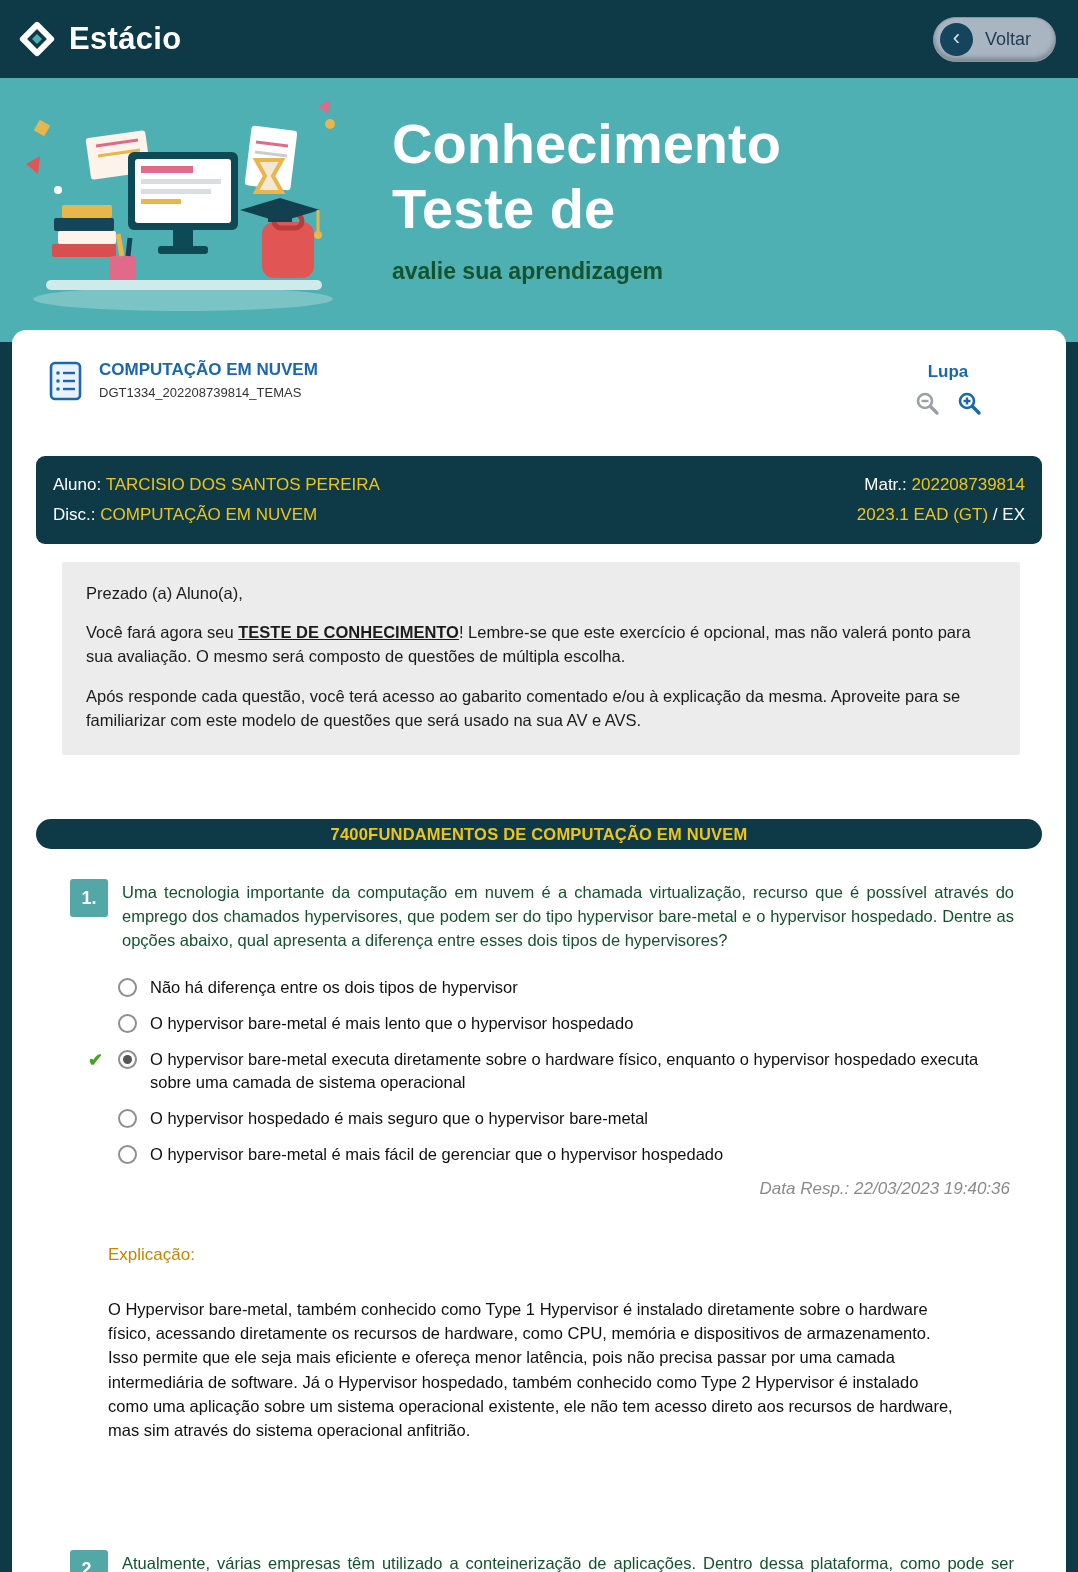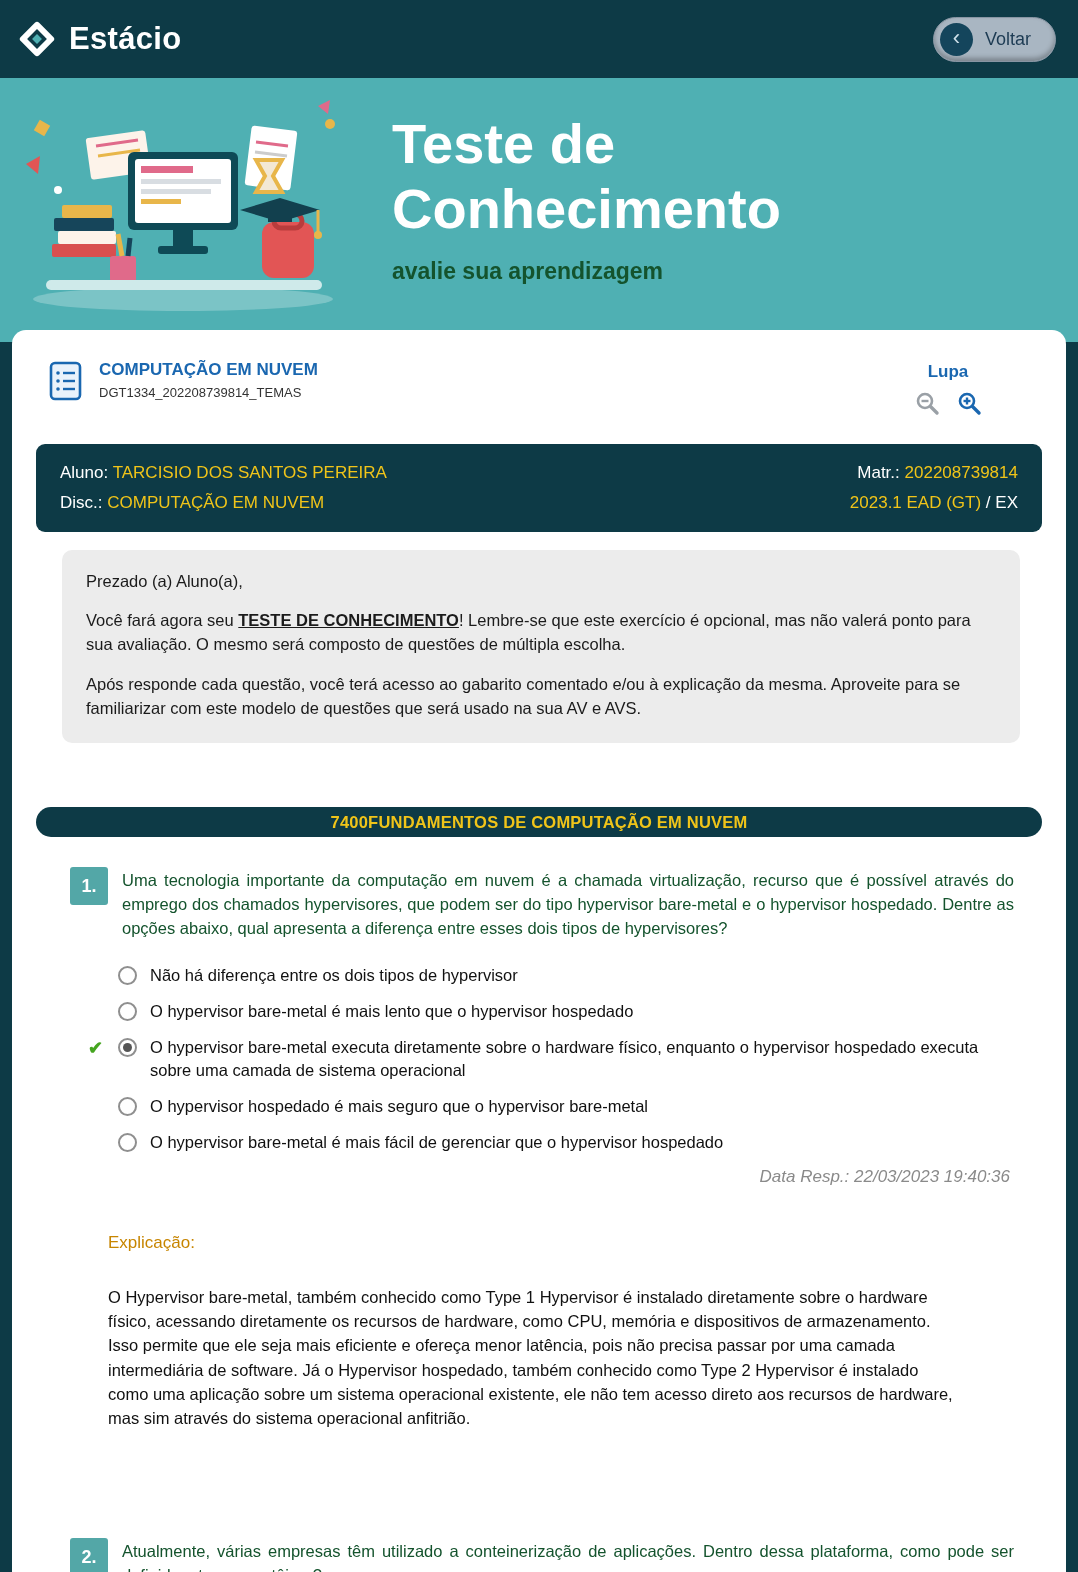--- a/index.html
+++ b/index.html
@@ -26,26 +26,26 @@
 
   .course-row { display:flex; justify-content:space-between; align-items:flex-start; padding:30px 14px 24px 10px; }
   .course-left { display:flex; gap:13px; align-items:flex-start; }
   .course-title { color:#1a67b0; font-weight:bold; font-size:17px; }
   .course-code { color:#333; font-size:13px; margin-top:5px; }
   .lupa { text-align:center; padding-right:46px; padding-top:2px; }
   .lupa-label { color:#1a67b0; font-weight:bold; font-size:17px; }
   .lupa-icons { display:flex; gap:16px; margin-top:8px; justify-content:center; }
   .lupa-icons svg { cursor:pointer; }
 
-  .student-bar { background:#0d3a46; border-radius:9px; padding:14px 24px; color:#fff; font-size:17px; margin-top:4px; }
+  .student-bar { background:#0d3a46; border-radius:9px; padding:14px 17px; color:#fff; font-size:17px; margin-top:16px; }
   .sb-row { display:flex; justify-content:space-between; line-height:1.75; }
   .sb-label { color:#fff; }
   .sb-value { color:#f0c419; }
 
-  .intro-box { background:#ececec; border-radius:10px; margin:18px 22px 0 26px; padding:20px 24px 22px; font-size:16.5px; color:#1b1b1b; line-height:1.45; }
+  .intro-box { background:#ececec; border-radius:2px; margin:18px 22px 0 26px; padding:20px 24px 22px; font-size:16.5px; color:#1b1b1b; line-height:1.45; }
   .intro-box p + p { margin-top:16px; }
   .intro-strong { font-weight:bold; text-decoration:underline; }
 
   .section-bar { margin:64px 0 0 0; background:#0d3a46; border-radius:24px; height:30px; display:flex; align-items:center; justify-content:center; }
   .section-title { color:#f0c419; font-weight:bold; font-size:16.5px; letter-spacing:.2px; }
 
   .question { display:flex; gap:14px; margin:30px 28px 0 34px; }
   .q-badge { width:38px; height:38px; background:#53a7a7; color:#fff; font-weight:bold; font-size:18px; display:flex; align-items:center; justify-content:center; border-radius:3px; flex:none; }
   .q-text { font-size:16.5px; color:#14532d; text-align:justify; line-height:1.44; padding-top:2px; }
 
@@ -126,22 +126,22 @@
 
       <rect x="18" y="28" width="12" height="12" fill="#e8b64a" transform="rotate(30 24 34)"></rect>
       <polygon points="8,70 22,62 20,80" fill="#e25555"></polygon>
       <circle cx="312" cy="30" r="5" fill="#e8b64a"></circle>
       <polygon points="300,12 312,6 310,20" fill="#e06a8a"></polygon>
       <circle cx="40" cy="96" r="4" fill="#fff"></circle>
     </svg>
   </div>
   <div class="banner-text">
     <div class="banner-title">
+      <div>Conhecimento</div>
       <div>Teste de</div>
-      <div>Conhecimento</div>
     </div>
     <div class="banner-sub">avalie sua aprendizagem</div>
   </div>
 </div>
 
 <div class="card">
 
   <div class="course-row">
     <div class="course-left">
       <svg width="40" height="42" viewBox="0 0 40 42">

